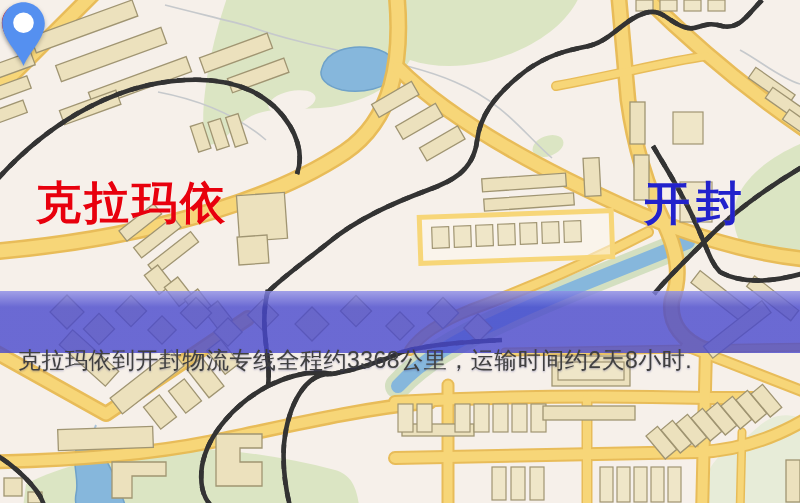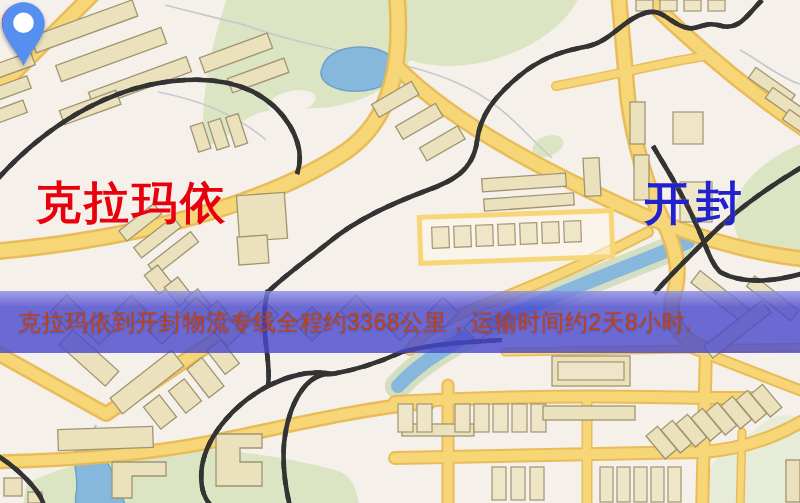--- a/index.html
+++ b/index.html
@@ -266,16 +266,16 @@
     <path d="M16 1 C8 1 1.5 7.5 1.5 15.5 C1.5 21 5 27 8.5 32 C12 37 15 41.5 16 44.5 C17 41.5 20 37 23.5 32 C27 27 30.5 21 30.5 15.5 C30.5 7.5 24 1 16 1 Z" fill="#5590f0"></path>
     <circle cx="16" cy="15" r="7" fill="#ffffff"></circle>
   </svg>
 
   <div class="city-label label-dest" style="color: rgb(34, 34, 204);">开封</div>
 
   <div class="city-label label-origin" style="color: rgb(232, 0, 13);">克拉玛依</div>
 
   <div class="banner">
     <div class="banner-bg"></div>
-    <span class="banner-text" style="color: #c2410c;">克拉玛依到开封物流专线全程约3368公里，运输时间约2天8小时.</span>
+    <span class="banner-text" style="color: #404040; margin-top: 38px;">克拉玛依到开封物流专线全程约3368公里，运输时间约2天8小时.</span>
   </div>
 
 </div>
 
 </body></html>

